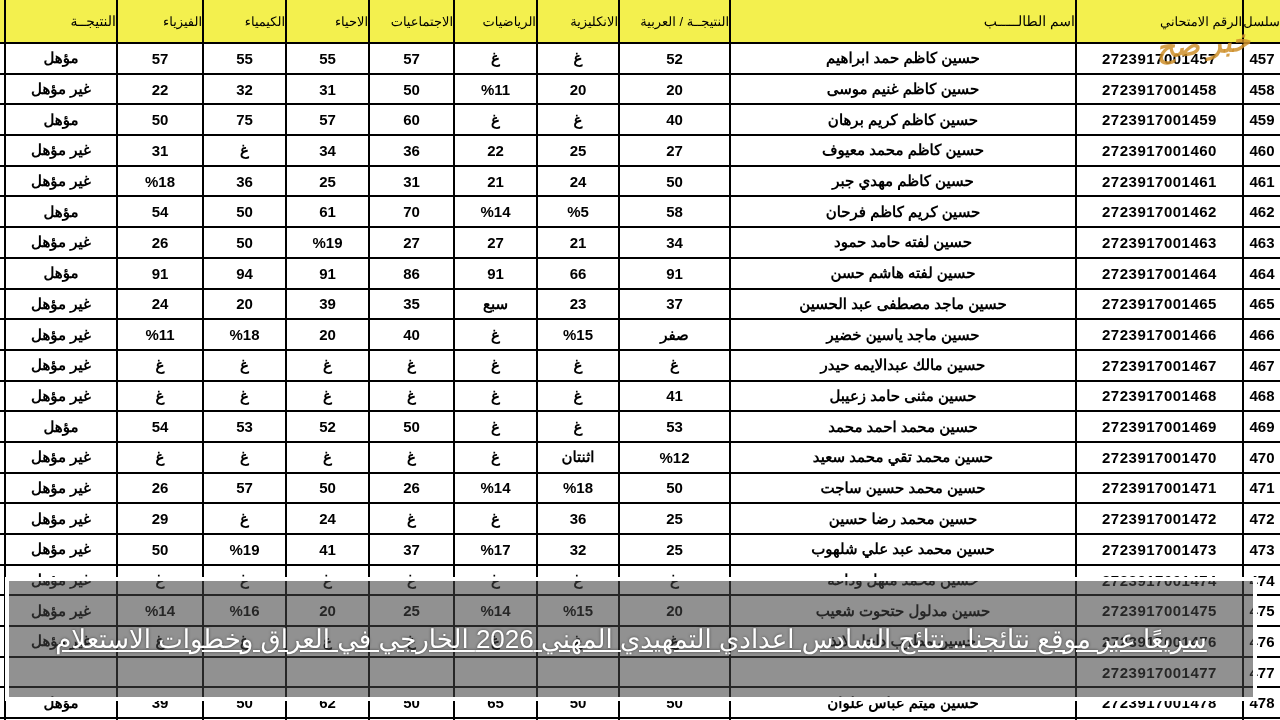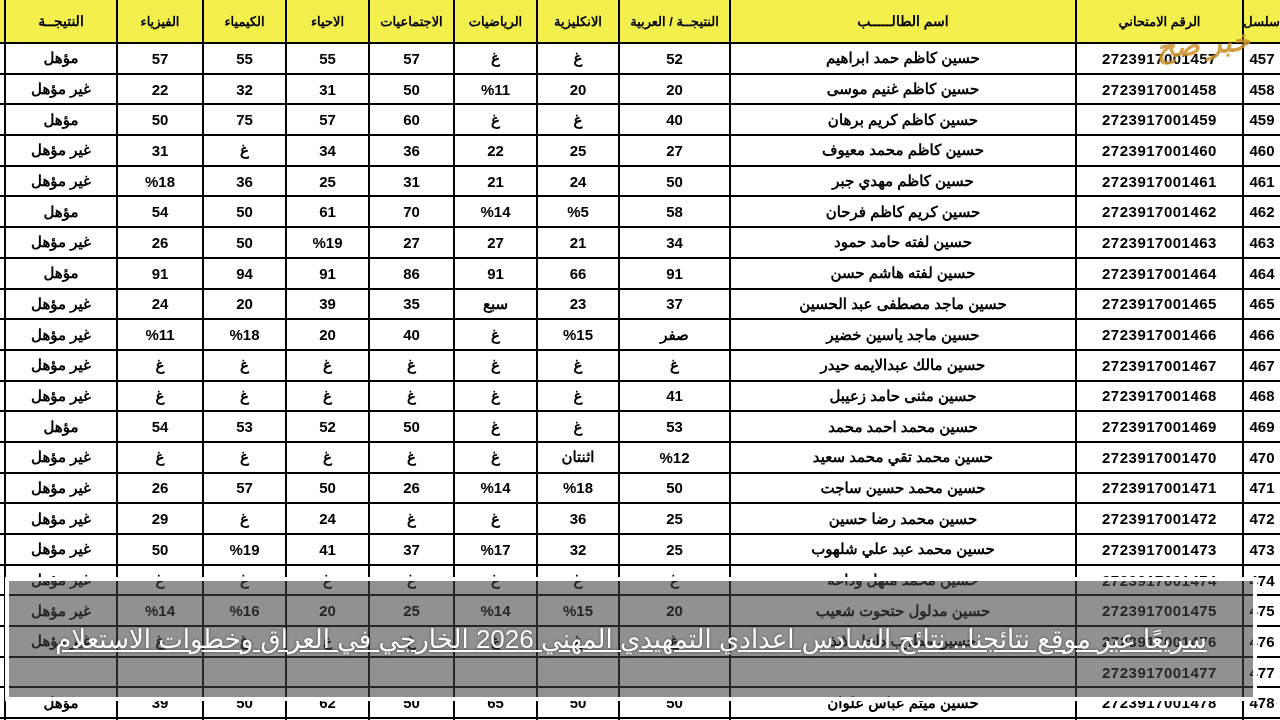--- a/index.html
+++ b/index.html
@@ -8,21 +8,21 @@
     font-family:"Liberation Sans",sans-serif;
   }
   table.results{
     border-collapse:collapse;table-layout:fixed;direction:rtl;
     position:absolute;top:-2px;right:-2px;width:1288px;
   }
   table.results th, table.results td{
     border:2px solid #000;overflow:hidden;white-space:nowrap;padding:0;
   }
   table.results th{
-    background:#f3f04e;color:#000;font-weight:bold;font-size:13px;height:42px;text-align:center;
+    background:#f3f04e;color:#000;font-weight:normal;font-size:13px;height:42px;text-align:right;
   }
   table.results th.name-h{font-size:14px;}
   table.results th.result-h{font-size:14px;}
   table.results td{
     height:28.7px;text-align:center;font-weight:bold;font-size:15px;background:#fff;color:#000;
   }
   td.exam{font-size:16px;letter-spacing:.5px;margin-top:44px;}
   td.serial{font-size:16px;}
   td.name{font-size:15px;}
   td.pass{background:#ffffff;color:#000000;}

